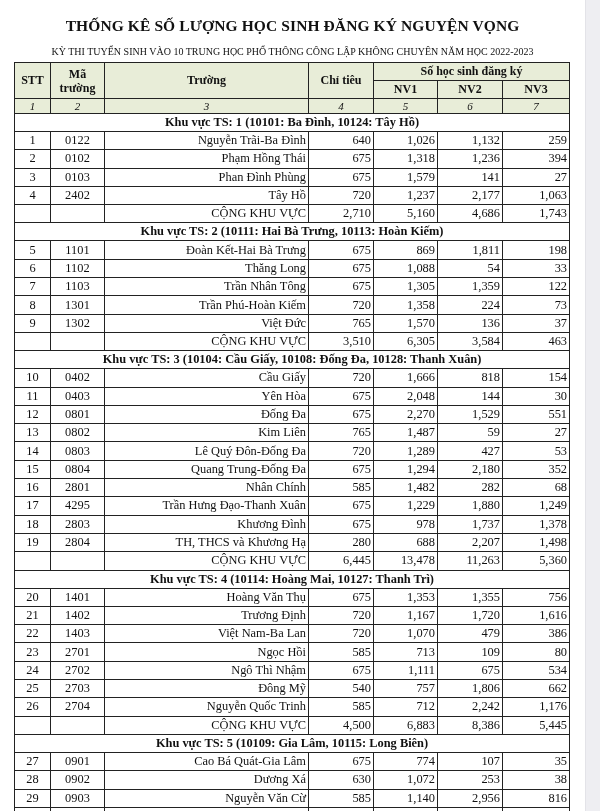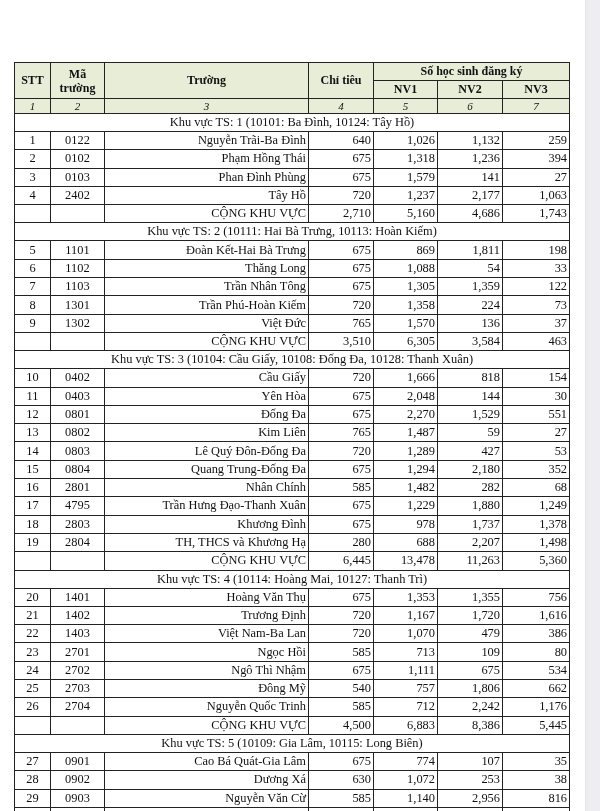--- a/index.html
+++ b/index.html
@@ -19,30 +19,32 @@
     font-size:10px;
   }
   table {
     position:absolute; left:14px; top:62px; border-collapse:collapse;
     table-layout:fixed; width:555px; font-size:12.4px;
   }
   td, th { border:1px solid #222; padding:0 2px; height:17px; line-height:15px; white-space:nowrap; overflow:hidden; }
   th { background:#e8edd8; font-weight:bold; font-size:12px; }
   .hdr-top th { height:17px; }
   .idx td { background:#e8edd8; font-style:italic; text-align:center; font-size:11px; height:14px; line-height:12px; }
-  .region td { text-align:center; font-weight:normal; font-size:12.4px; }
+  .region td { text-align:center; font-weight:bold; font-size:12.4px; }
   .c { text-align:center; }
   .r { text-align:right; }
   .l { text-align:right; }
   tr.row td { height:17.3px; }
 </style>
 </head>
 <body>
 
 <div class="page">
+  <div class="title">THỐNG KÊ SỐ LƯỢNG HỌC SINH ĐĂNG KÝ NGUYỆN VỌNG</div>
+  <div class="subtitle">KỲ THI TUYỂN SINH VÀO 10 TRUNG HỌC PHỔ THÔNG CÔNG LẬP KHÔNG CHUYÊN NĂM HỌC 2022-2023</div>
 
   <table>
     <colgroup>
       <col style="width:36px">
         <col style="width:54px">
         <col style="width:204px">
       <col style="width:65px">
         <col style="width:64px">
         <col style="width:65px">
         <col style="width:67px">
@@ -237,21 +239,21 @@
           <td class="c">16</td>
           <td class="c">2801</td>
           <td class="l">Nhân Chính</td>
           <td class="r">585</td>
           <td class="r">1,482</td>
           <td class="r">282</td>
           <td class="r">68</td>
         </tr>
         <tr class="row">
           <td class="c">17</td>
-          <td class="c">4795</td>
+          <td class="c">4295</td>
           <td class="l">Trần Hưng Đạo-Thanh Xuân</td>
           <td class="r">675</td>
           <td class="r">1,229</td>
           <td class="r">1,880</td>
           <td class="r">1,249</td>
         </tr>
         <tr class="row">
           <td class="c">18</td>
           <td class="c">2803</td>
           <td class="l">Khương Đình</td>

